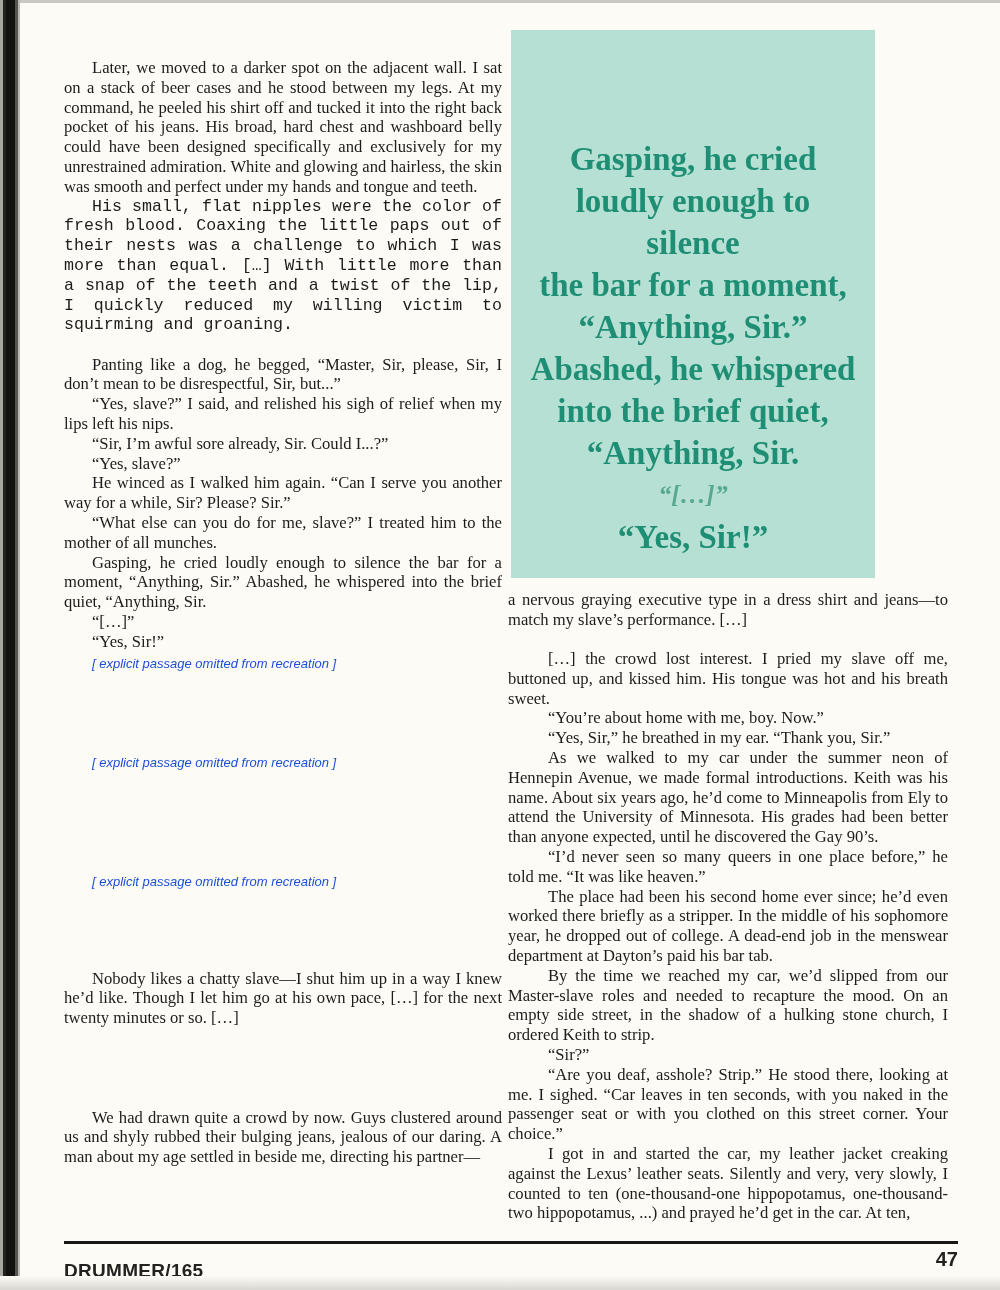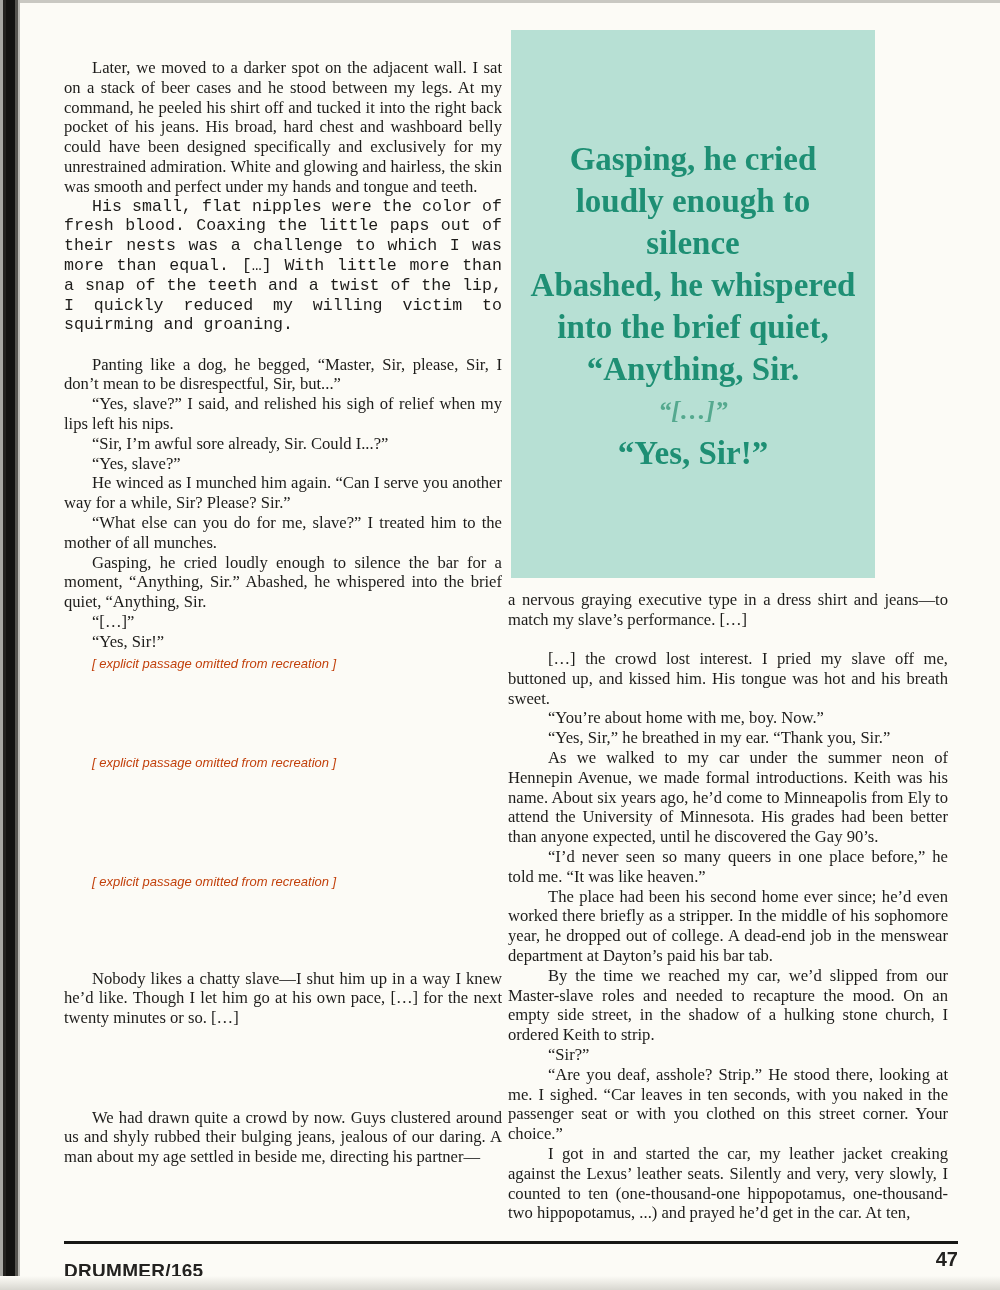--- a/index.html
+++ b/index.html
@@ -20,21 +20,21 @@
     font-size:16.6px;line-height:19.8px;text-align:justify;
     overflow:hidden;
   }
   .col-left{left:64px;width:438px;height:1182px;}
   .col-right{left:508px;top:590px;width:440px;height:652px;}
   .col p{margin:0;text-indent:28px;}
   .col-right p{text-indent:40px;}
   .col p.no-indent{text-indent:0;}
   .col p.omitted{
     font-family:"Liberation Sans", sans-serif;
-    font-style:italic;font-size:13px;color:#c2410c;
+    font-style:italic;font-size:13px;color:#1d4ed8;
     text-align:left;text-indent:28px;padding-top:2px;box-sizing:border-box;
   }
   .quote-box{
     position:absolute;left:511px;top:30px;width:364px;height:548px;
     background:#b7e0d4;
     box-sizing:border-box;padding:108px 14px 0 14px;
     text-align:center;
   }
   .quote-line{
     font-family:"Liberation Serif", serif;
@@ -55,35 +55,37 @@
 </head>
 <body>
 
 <div class="page">
   <div class="scan-top"></div>
   <div class="spine-bar"></div>
 
   <div class="quote-box">
       <div class="quote-line">Gasping, he cried</div>
       <div class="quote-line">loudly enough to silence</div>
+      <div class="quote-line">the bar for a moment,</div>
+      <div class="quote-line">“Anything, Sir.”</div>
       <div class="quote-line">Abashed, he whispered</div>
       <div class="quote-line">into the brief quiet,</div>
       <div class="quote-line">“Anything, Sir.</div>
       <div class="quote-line omitted-line">“[…]”</div>
       <div class="quote-line">“Yes, Sir!”</div>
     </div>
 
   <div class="col col-left">
       <p>Later, we moved to a darker spot on the adjacent wall. I sat on a stack of beer cases and he stood between my legs. At my command, he peeled his shirt off and tucked it into the right back pocket of his jeans. His broad, hard chest and washboard belly could have been designed specifically and exclusively for my unrestrained admiration. White and glowing and hairless, the skin was smooth and perfect under my hands and tongue and teeth.</p>
       <p style="min-height: 158px; font-family: Liberation Mono, monospace;">His small, flat nipples were the color of fresh blood. Coaxing the little paps out of their nests was a challenge to which I was more than equal. […] With little more than a snap of the teeth and a twist of the lip, I quickly reduced my willing victim to squirming and groaning.</p>
       <p>Panting like a dog, he begged, “Master, Sir, please, Sir, I don’t mean to be disrespectful, Sir, but...”</p>
       <p>“Yes, slave?” I said, and relished his sigh of relief when my lips left his nips.</p>
       <p>“Sir, I’m awful sore already, Sir.  Could I...?”</p>
       <p>“Yes, slave?”</p>
-      <p>He winced as I munched him again.  “Can I serve you another way for a while, Sir?  Please?  Sir.”</p>
+      <p>He winced as I walked him again.  “Can I serve you another way for a while, Sir?  Please?  Sir.”</p>
       <p>“What else can you do for me, slave?”  I treated him to the mother of all munches.</p>
       <p>Gasping, he cried loudly enough to silence the bar for a moment, “Anything, Sir.”  Abashed, he whispered into the brief quiet, “Anything, Sir.</p>
       <p>“[…]”</p>
       <p>“Yes, Sir!”</p>
       <p class="omitted" style="min-height: 99px;">[ explicit passage omitted from recreation ]</p>
       <p class="omitted" style="min-height: 119px;">[ explicit passage omitted from recreation ]</p>
       <p class="omitted" style="min-height: 99px;">[ explicit passage omitted from recreation ]</p>
       <p style="min-height: 139px;">Nobody likes a chatty slave—I shut him up in a way I knew he’d like. Though I let him go at his own pace, […] for the next twenty minutes or so. […]</p>
       <p>We had drawn quite a crowd by now.  Guys clustered around us and shyly rubbed their bulging jeans, jealous of our daring. A man about my age settled in beside me, directing his partner—</p>
     </div>

